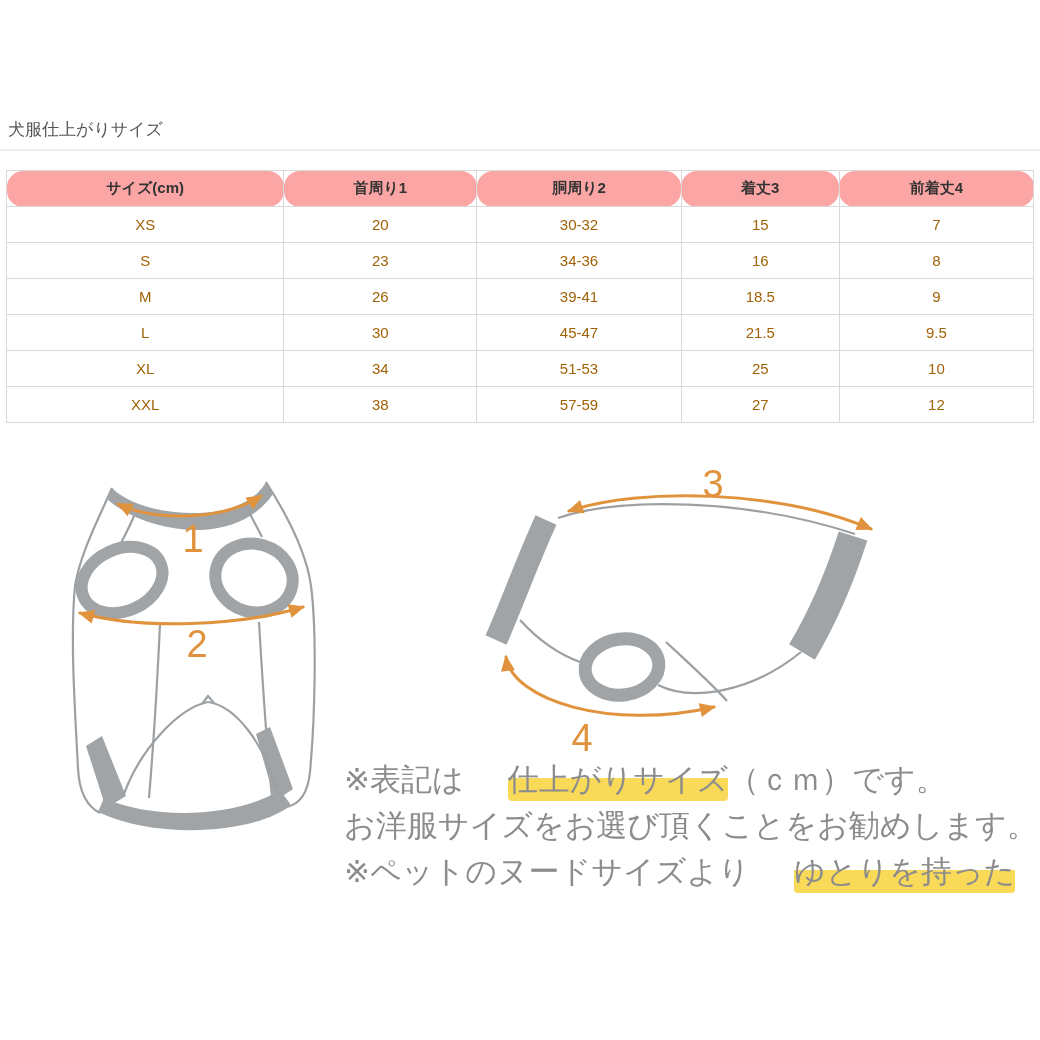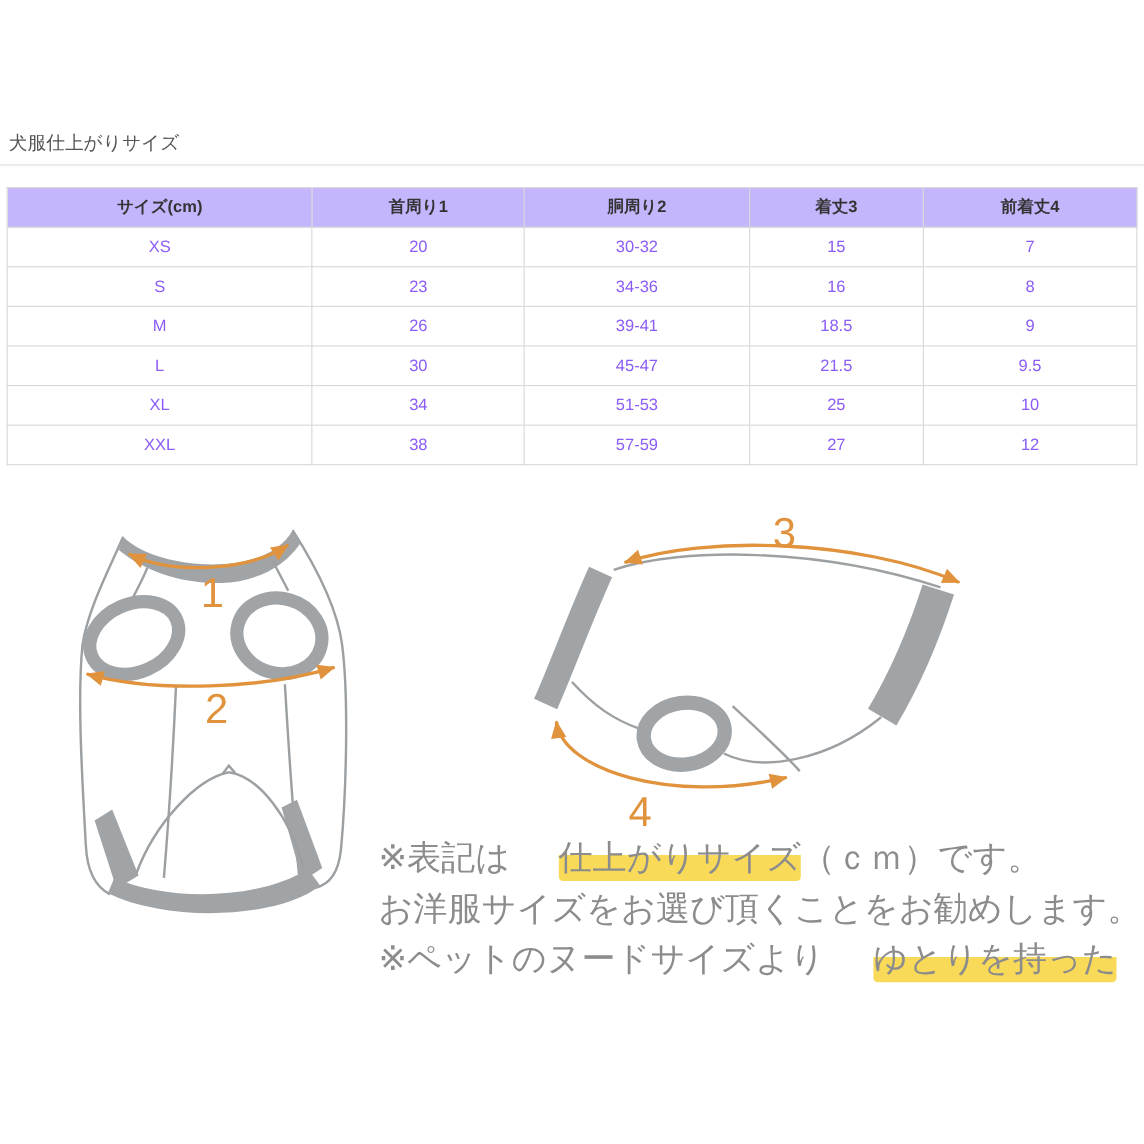--- a/index.html
+++ b/index.html
@@ -3,22 +3,22 @@
 <meta charset="utf-8">
 <style>
   html,body{margin:0;padding:0;background:#fff;}
   .page{position:relative;width:1040px;height:1031px;background:#fff;overflow:hidden;
         font-family:"Liberation Sans","DejaVu Sans",sans-serif;}
   .title{position:absolute;left:8px;top:118px;font-size:17px;color:#555;}
   .rule{position:absolute;left:0;top:149px;width:1040px;height:2px;background:#ececec;}
   table.size{position:absolute;left:6px;top:170px;width:1028px;border-collapse:collapse;table-layout:fixed;}
   .size th,.size td{border:1px solid #d8d8d8;height:35px;padding:0;text-align:center;
         vertical-align:middle;font-size:15px;}
-  .size th{background:#c4b5fd;font-weight:bold;color:#333;}
-  .size td{background:#fff;color:#8b5cf6;margin-top:28px;}
+  .size th{background:#fca5a5;font-weight:bold;color:#333;border-radius:16px;}
+  .size td{background:#fff;color:#a16207;margin-top:28px;}
   .diagram{position:absolute;}
   #front-svg{left:60px;top:450px;}
   #side-svg{left:470px;top:440px;}
   .notes{position:absolute;left:344px;top:757px;width:696px;font-size:31px;line-height:46px;color:#8c8c8c;}
   .notes p{margin:0;white-space:nowrap;}
   .hl{background:linear-gradient(to bottom,rgba(0,0,0,0) 40%,rgba(248,214,74,.92) 40%);
       border-radius:4px;padding-bottom:4px;margin-left:44px;}
   .arrow{stroke:#E0933C;stroke-width:3;fill:none;stroke-linecap:round;}
   .num{fill:#E0933C;font-size:38px;font-family:"Liberation Sans","DejaVu Sans",sans-serif;}
   .thin{stroke:#9CA0A3;stroke-width:2.2;fill:none;}

